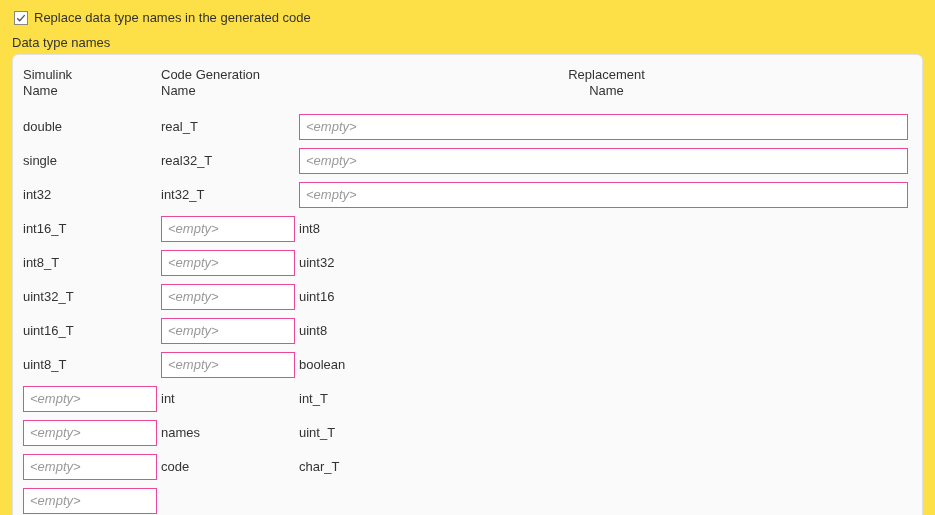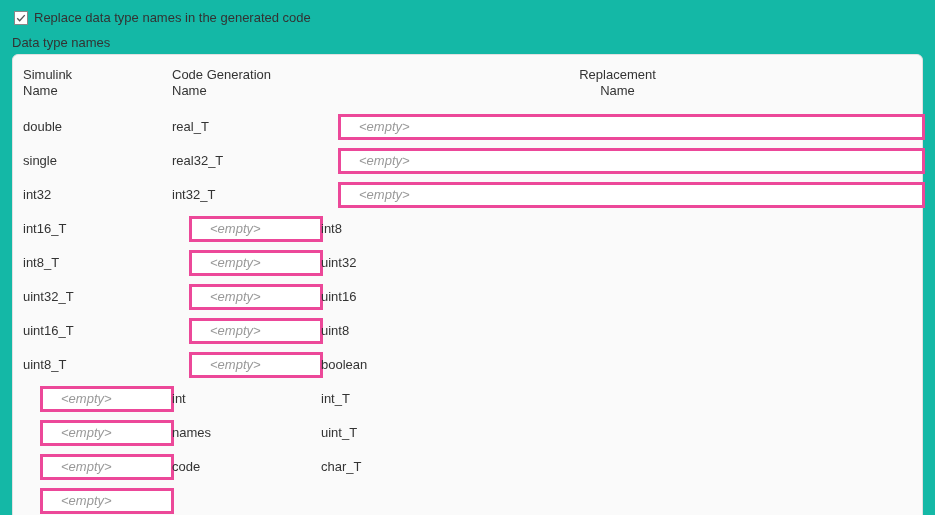--- a/index.html
+++ b/index.html
@@ -7,21 +7,21 @@
     margin: 0; padding: 0;
     font-family: Arial, Helvetica, sans-serif;
     font-size: 13px;
     color: #333;
     background: #fafafa;
   }
   .panel {
     width: 935px;
     height: 515px;
     padding: 10px 12px;
-    background: #14b8a6;
+    background: #fde047;
   }
   .checkbox-row {
     display: flex;
     align-items: center;
     gap: 6px;
     margin-bottom: 10px;
     margin-left: 2px;
   }
   .checkbox {
     width: 14px;
@@ -44,21 +44,21 @@
   }
   .table-box {
     border: 1px solid #e1e1e1;
     border-radius: 6px;
     padding: 10px 10px 10px 10px;
     background: #fafafa;
   }
   .grid {
     display: grid;
     grid-template-columns: 138px 138px 1fr;
-    column-gap: 11px;
+    column-gap: 0;
     align-items: center;
   }
   .thead {
     color: #333;
   }
   .th {
     padding: 2px 0 2px 0;
     line-height: 1.25;
   }
   .th-replacement { padding-left: 2px; text-align: center; }
@@ -68,29 +68,28 @@
   .cell {
     padding: 4px 4px 4px 0;
     line-height: 1.2;
   }
   .cell-sim, .cell-code {
     color: #333;
   }
   .replacement-input {
     width: 100%;
     height: 26px;
-    border: 3px solid #ec4899;
+    border: 1px solid #ec4899;
     background: #fff;
     font-family: inherit;
     font-size: 13px;
     font-style: italic;
     color: #999;
-    padding: 0 18px;
+    padding: 0 6px;
     outline: none;
-    margin-left: 17px;
   }
   .replacement-input::placeholder {
     color: #999;
     font-style: italic;
   }
 </style>
 </head>
 <body>
 
 <div class="panel">

